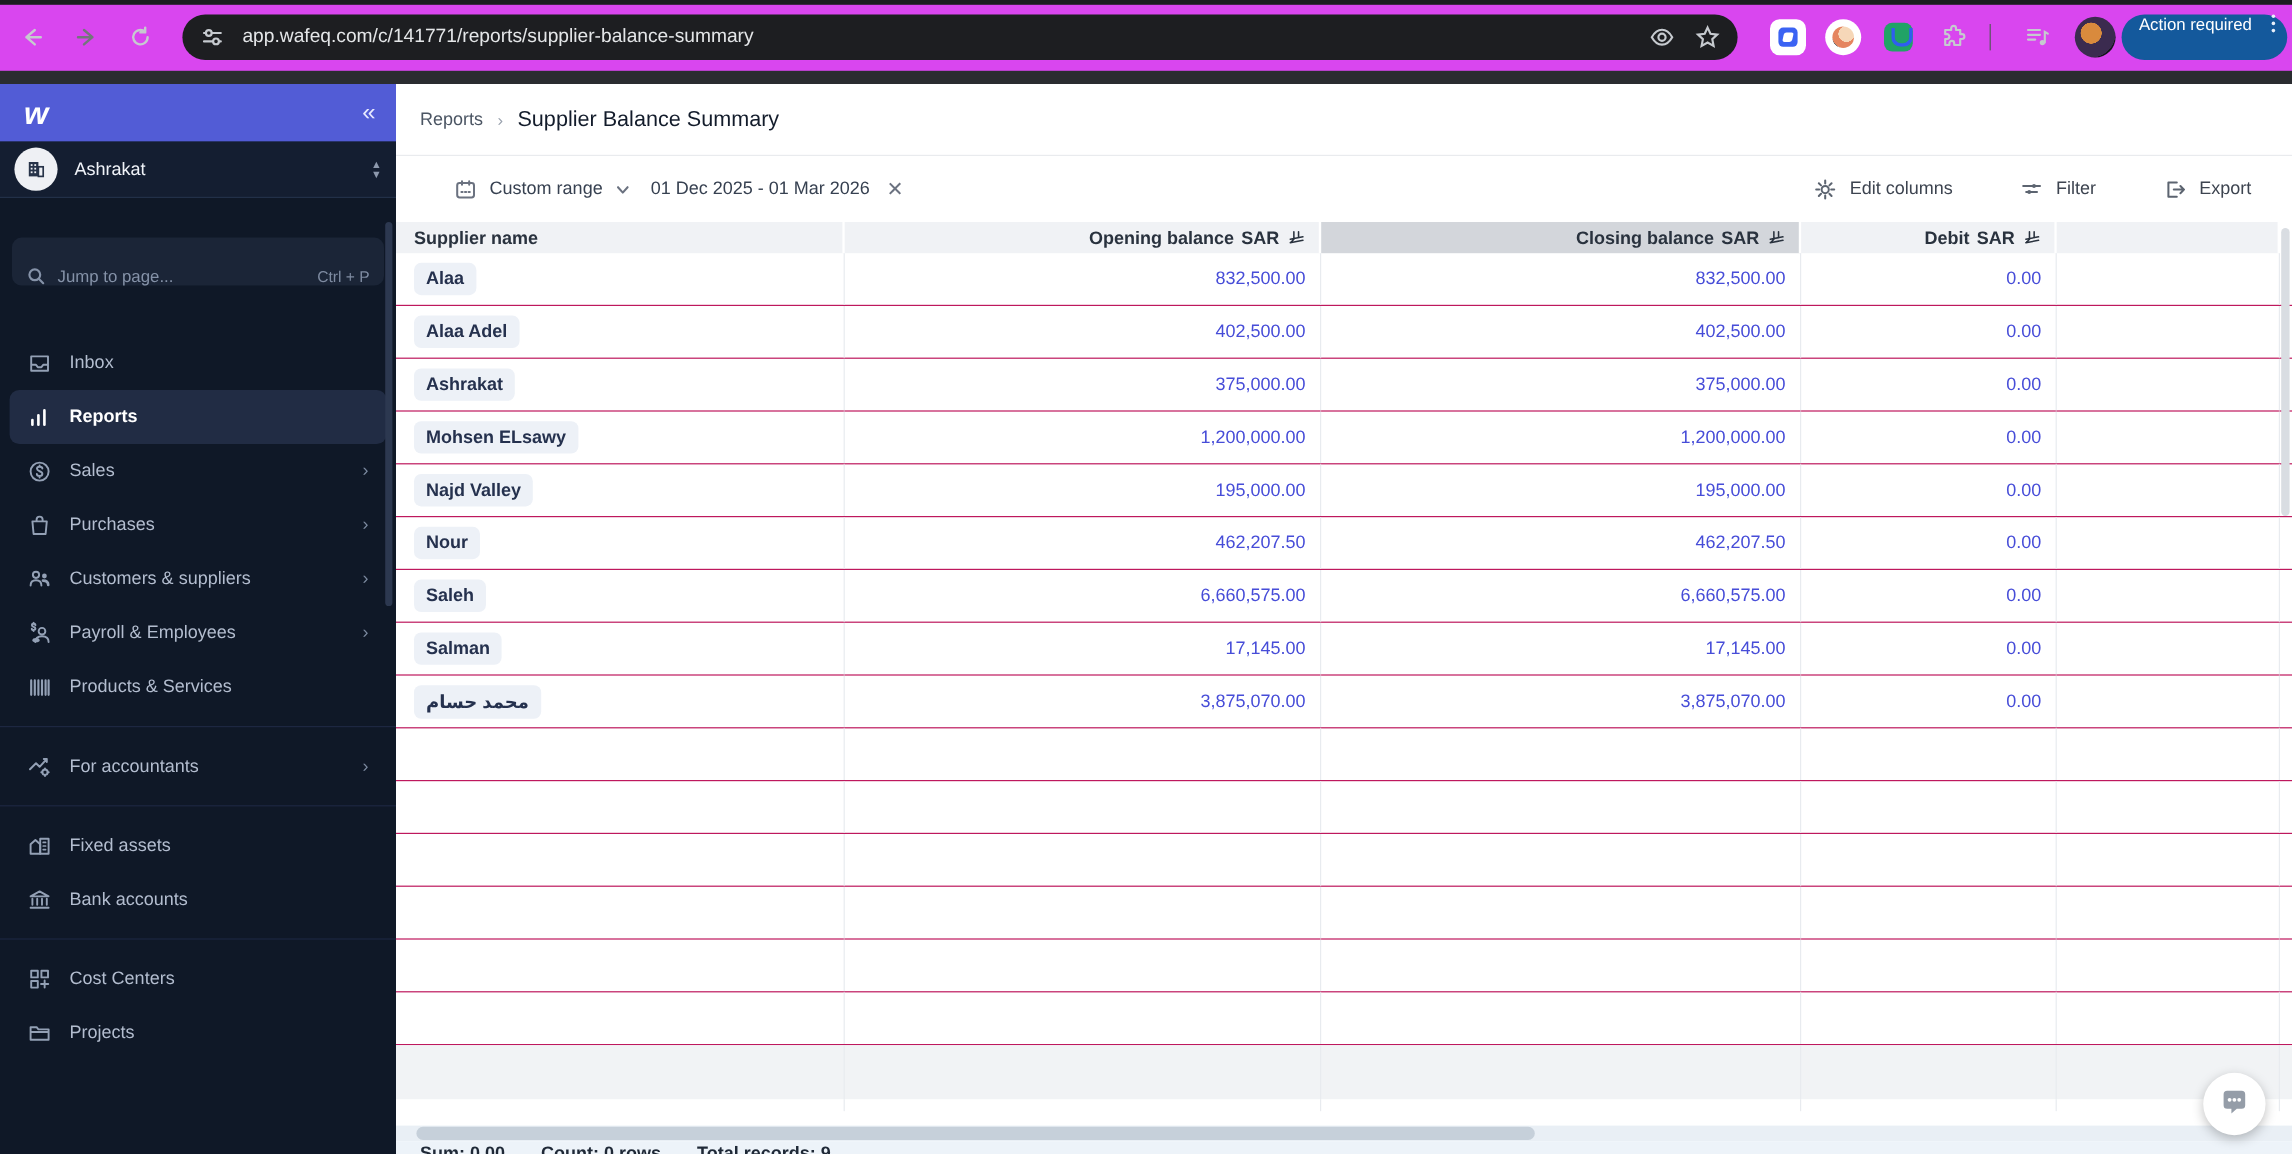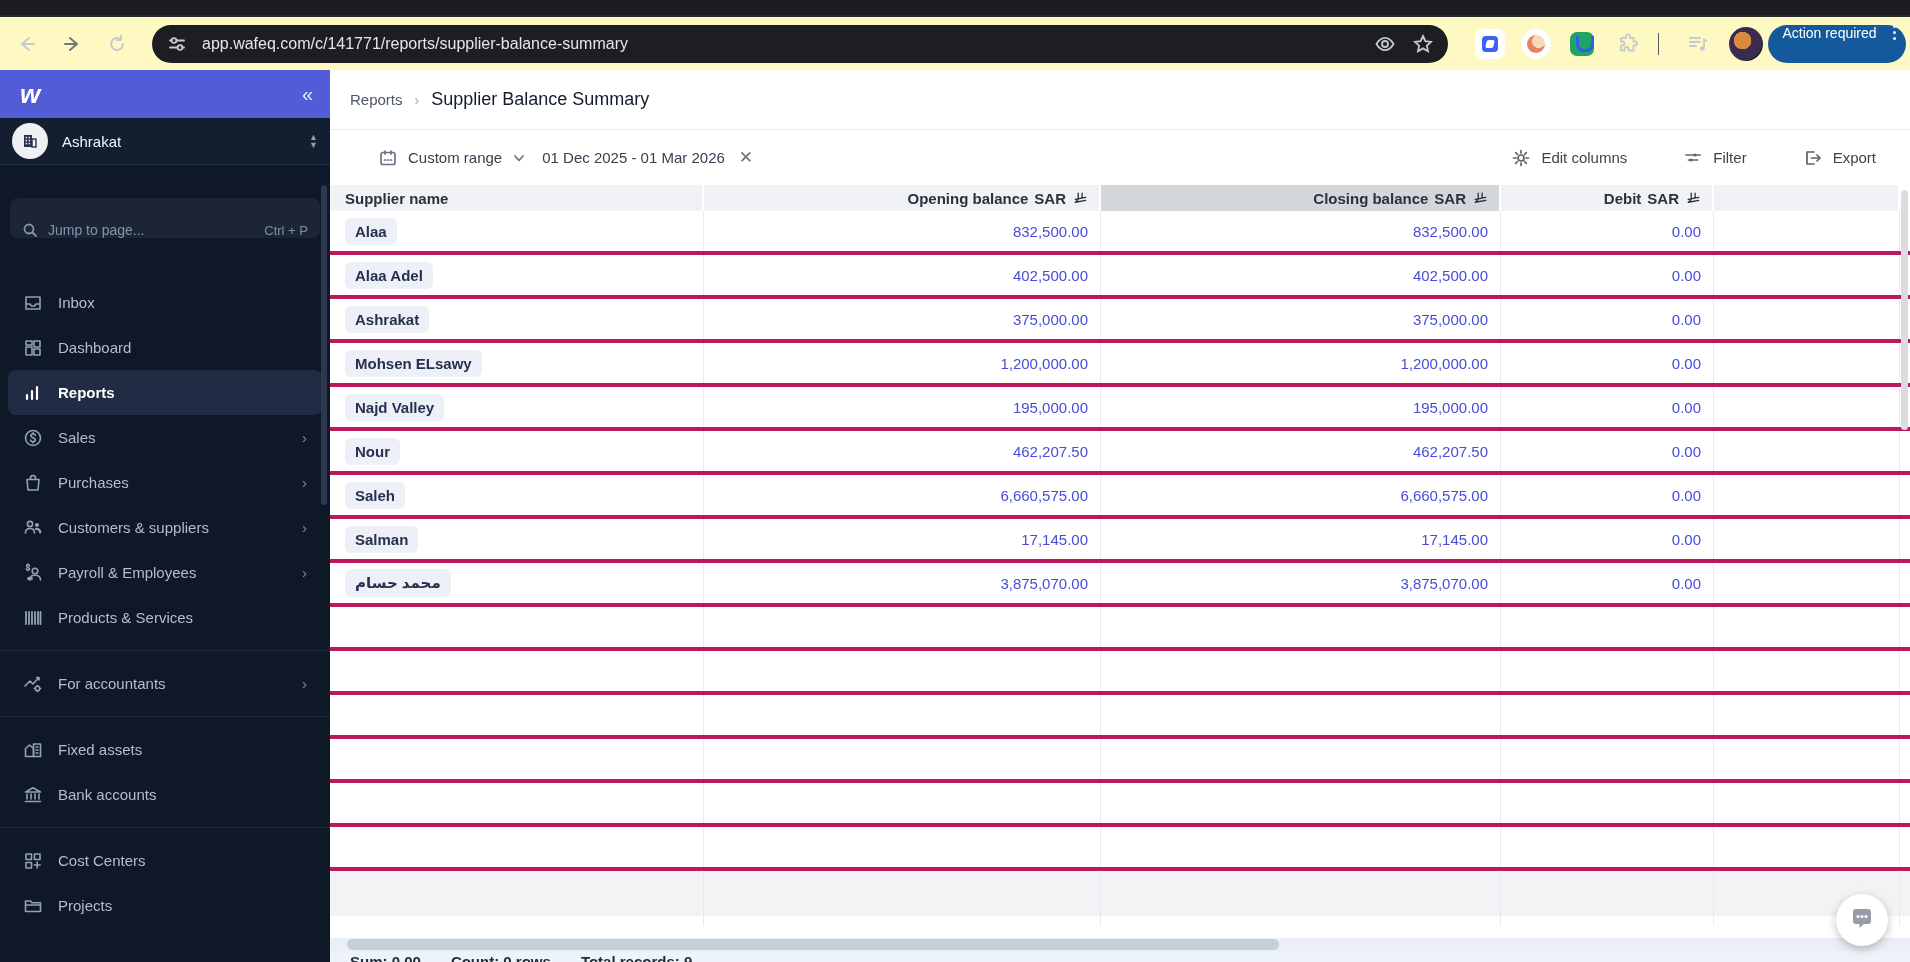--- a/index.html
+++ b/index.html
@@ -3,21 +3,21 @@
 <meta charset="utf-8">
 <style>
   *{box-sizing:border-box;margin:0;padding:0}
   html,body{width:1910px;height:962px;overflow:hidden;background:#fff;
     font-family:"Liberation Sans","DejaVu Sans",sans-serif;}
   .screen{position:relative;width:1910px;height:962px;overflow:hidden}
 
   
   .chrome{position:absolute;top:0;left:0;width:1910px;height:70px;background:#2a2c30}
   .tabstrip{position:absolute;top:0;left:0;width:100%;height:15px;background:#1c1d20}
-  .btoolbar{position:absolute;top:17px;left:0;width:100%;height:55px;background:#fef9c3}
+  .btoolbar{position:absolute;top:4px;left:0;width:100%;height:55px;background:#d946ef}
   .navbtn{position:absolute;top:9px;width:36px;height:36px;border-radius:50%;
     display:flex;align-items:center;justify-content:center;color:#c6cacf}
   .navbtn svg{stroke:#c6cacf;fill:none;stroke-width:2;stroke-linecap:round;stroke-linejoin:round}
   .navbtn.dim svg{stroke:#73767b}
   .urlbar{position:absolute;left:152px;top:8px;width:1296px;height:38px;background:#1d1e21;
     border-radius:19px;display:flex;align-items:center;padding:0 14px;gap:14px}
   .urltext{color:#e4e6e8;font-size:16px;white-space:nowrap}
   .uicon{width:22px;height:22px;flex:0 0 auto;display:flex;align-items:center;justify-content:center}
   .uicon svg{stroke:#c6cacf;fill:none;stroke-width:1.8;stroke-linecap:round}
   .url-right{margin-left:auto;display:flex;gap:16px;align-items:center}
@@ -95,21 +95,21 @@
   .grid{display:grid;grid-template-columns:374px 397px 400px 213px 186px 1fr}
   .thead{height:26px}
   .th{background:#f0f2f5;border-right:2px solid #fff;display:flex;align-items:center;
     font-weight:bold;color:#29323e;font-size:15px;padding-left:15px;gap:6px}
   .th.num{justify-content:flex-end;padding-right:12px;padding-left:0}
   .th.closing{background:#d3d6db}
   .th.filler{border-right:2px solid #fff}
   .th.gutter{background:transparent;border:none}
   .riyal{display:inline-flex;margin-left:2px}
   .riyal svg{stroke:#29323e;fill:none;stroke-width:1.6;stroke-linecap:round}
-  .trow{height:44px;border-bottom:4px solid #be185d}
+  .trow{height:44px;border-bottom:1px solid #be185d}
   .cell{border-right:1px solid #e8ebef;display:flex;align-items:center}
   .cell.name{padding-left:15px}
   .cell.gutter{border:none}
   .npill{background:#edf1f7;border-radius:6px;padding:5px 10px;font-weight:bold;
     color:#25314e;font-size:15px;white-space:nowrap}
   .cell.num{justify-content:flex-end;padding-right:12px;color:#474dd8;font-size:15px}
   .trow.grayband{background:#f1f3f5;height:45px;border-bottom:none}
   .trow.thinwhite{height:10px;border-bottom:none}
   .hscroll-track{position:absolute;left:0;top:868px;width:1580px;height:13px;background:#e9eff5}
   .hscroll-thumb{position:absolute;left:17px;top:1px;width:932px;height:11px;border-radius:6px;background:#c6d0da}
@@ -242,31 +242,20 @@
 
     <nav class="navlist">
       <div class="item">
         <span class="nicon">
             <svg width="20" height="20" viewBox="0 0 20 20">
               <path d="M3 4 H17 V16 H3 Z M3 11 H7 L8.5 13 H11.5 L13 11 H17"></path>
             </svg>
           </span>
         <span>Inbox</span>
       </div>
-      <div class="item">
-        <span class="nicon">
-            <svg width="20" height="20" viewBox="0 0 20 20">
-              <rect x="3" y="3" width="6" height="4"></rect>
-              <rect x="11" y="3" width="6" height="6"></rect>
-              <rect x="3" y="9" width="6" height="8"></rect>
-              <rect x="11" y="11" width="6" height="6"></rect>
-            </svg>
-          </span>
-        <span>Dashboard</span>
-      </div>
       <div class="item active">
         <span class="nicon">
             <svg width="20" height="20" viewBox="0 0 20 20">
               <path d="M4 16 V12 M9 16 V8 M14 16 V4" stroke-width="2.2"></path>
             </svg>
           </span>
         <span>Reports</span>
       </div>
       <div class="item">
         <span class="nicon">

